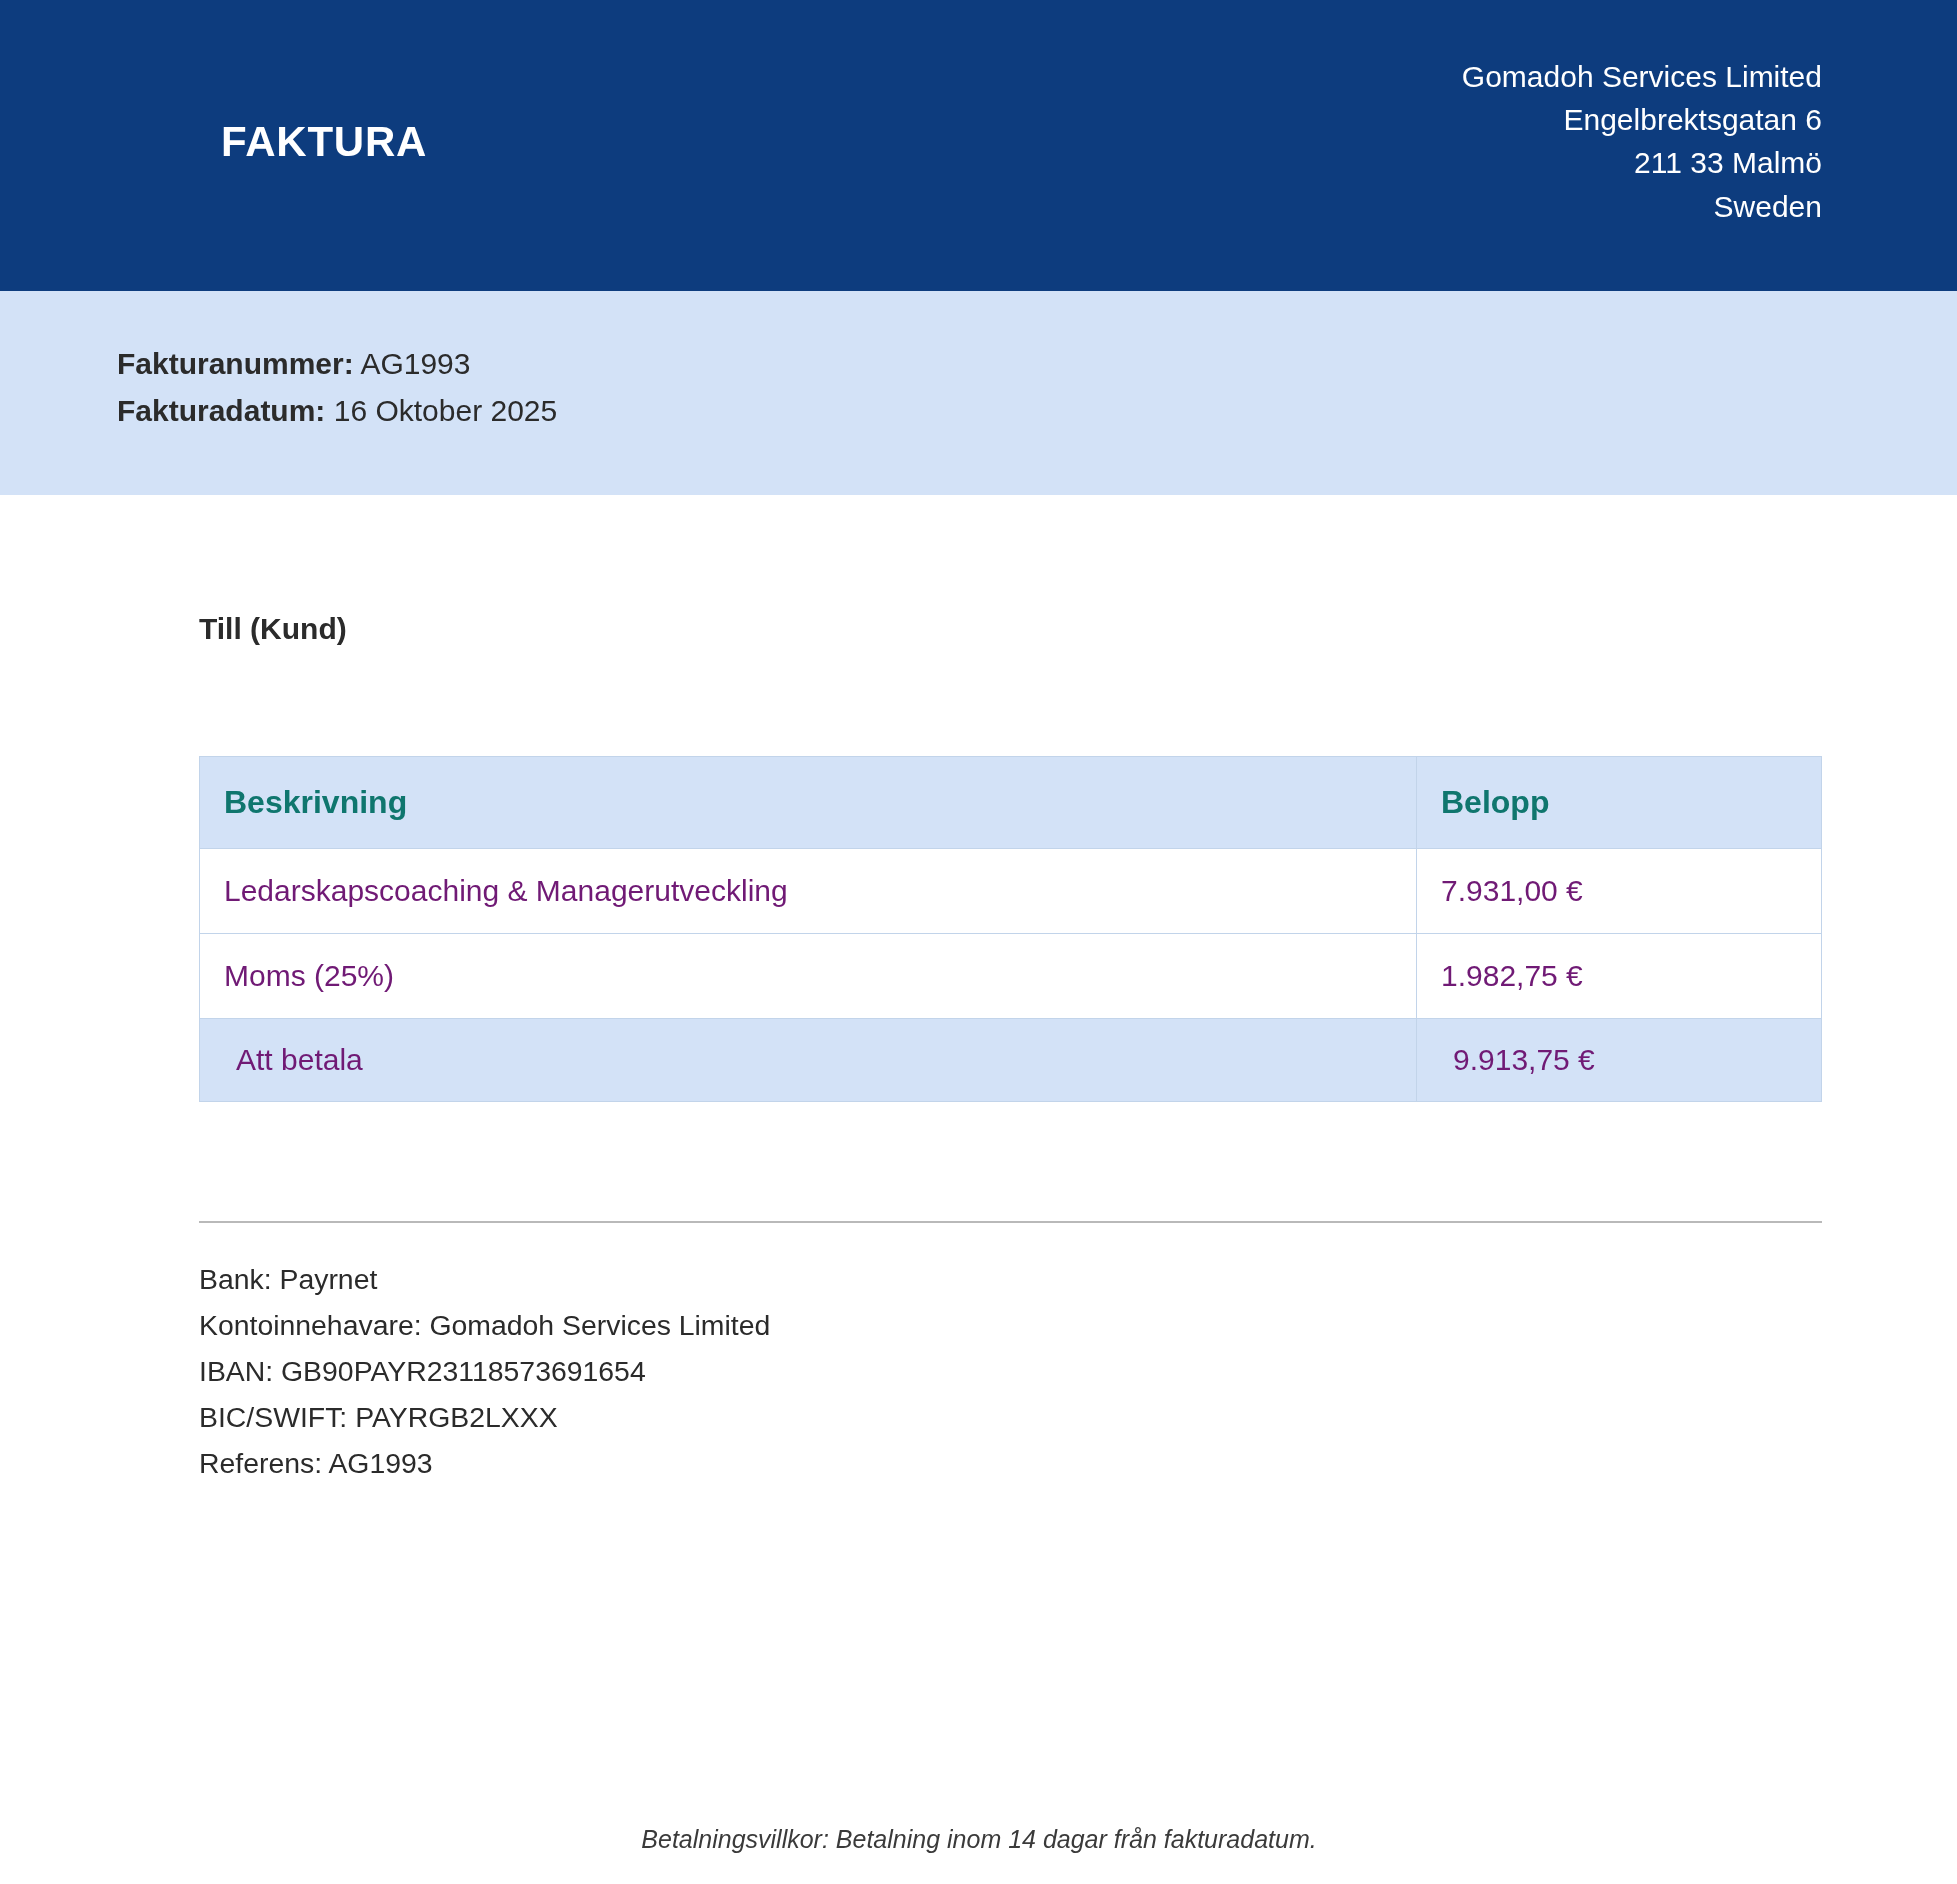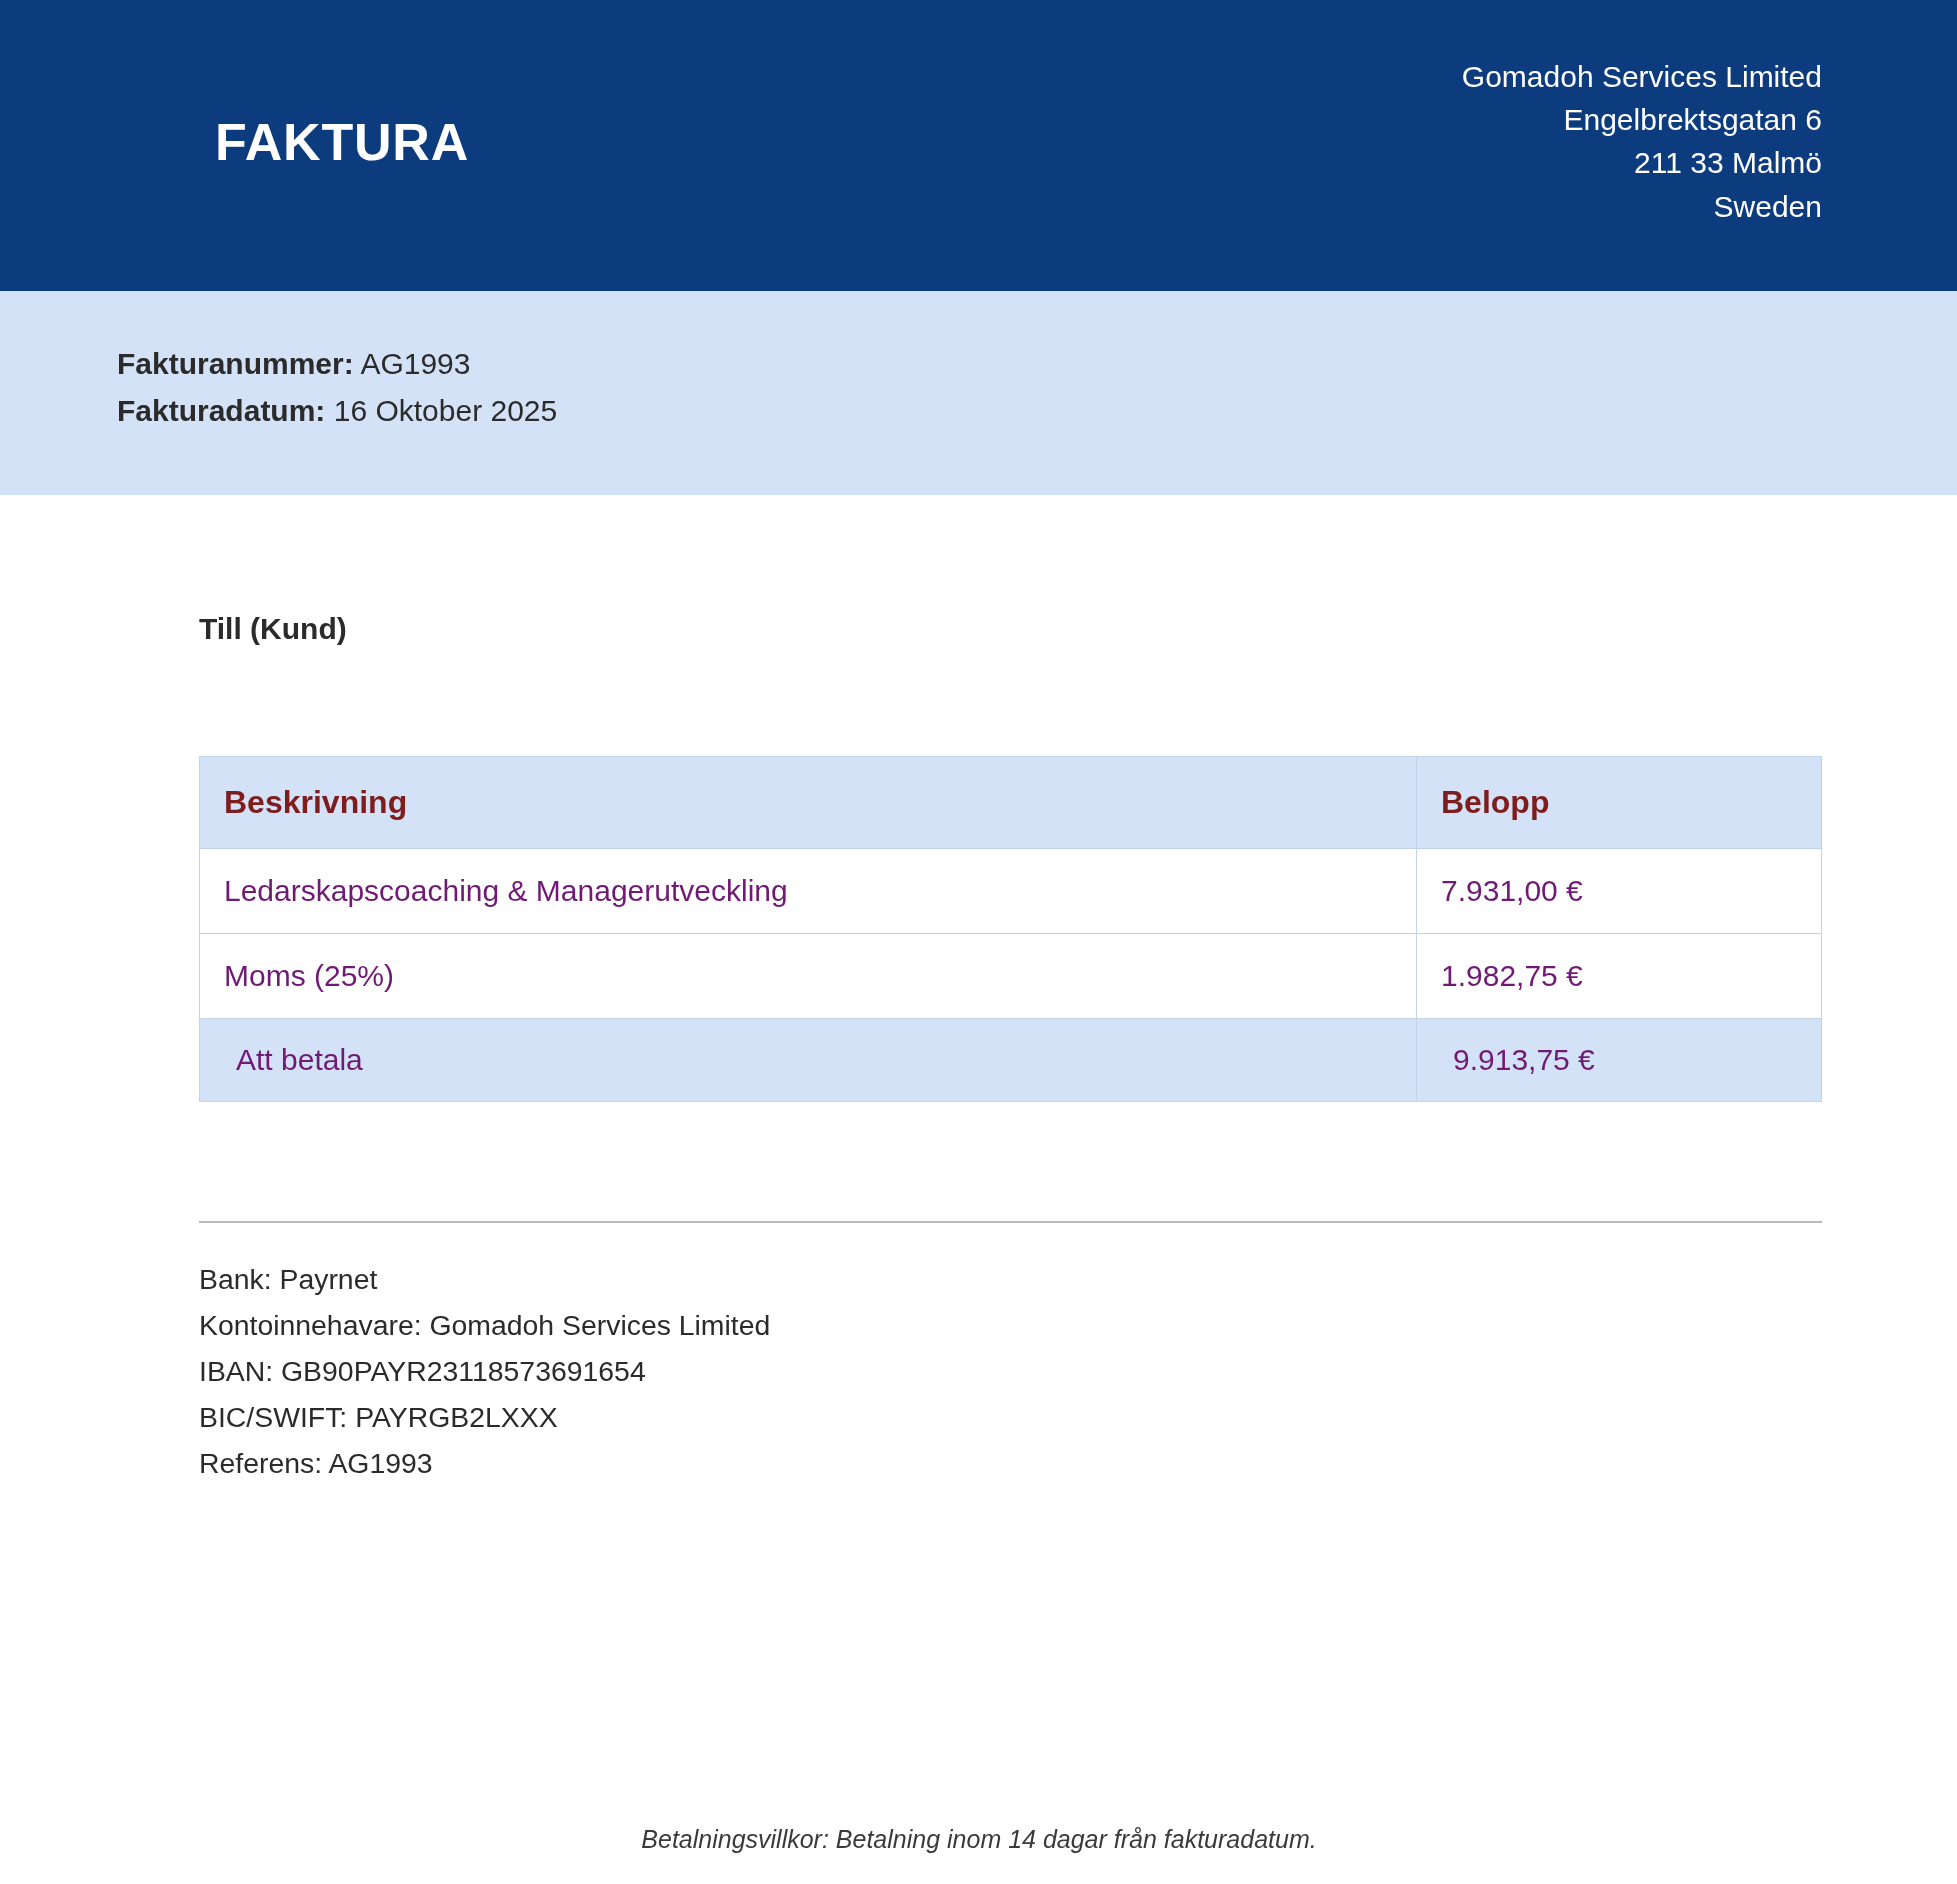--- a/index.html
+++ b/index.html
@@ -27,24 +27,24 @@
     height: 291px;
     display: flex;
     align-items: flex-start;
     justify-content: space-between;
     box-sizing: border-box;
     padding: 0 136px 0 215px;
     position: relative;
   }
   .invoice-title {
     color: #ffffff;
-    font-size: 52px;
+    font-size: 42px;
     font-weight: bold;
     letter-spacing: 0.8px;
-    margin: 0;
+    margin: 6px;
     position: absolute;
     left: 215px;
     top: 112px;
   }
   .company-block {
     position: absolute;
     right: 136px;
     top: 55px;
     text-align: right;
     color: #ffffff;
@@ -103,21 +103,21 @@
   table.items td {
     border: 1.6px solid #c2d4ea;
     text-align: left;
     vertical-align: middle;
   }
   table.items thead th {
     background: #d3e2f7;
     font-weight: bold;
     font-size: 32px;
     padding: 27px 24px;
-    color: #7f1d1d;
+    color: #0f766e;
   }
   table.items tbody td {
     padding: 25px 24px;
     background: #ffffff;
     color: #701a75;
   }
   table.items tr.total td {
     background: #d3e2f7;
     font-weight: normal;
     padding: 24px 36px;

